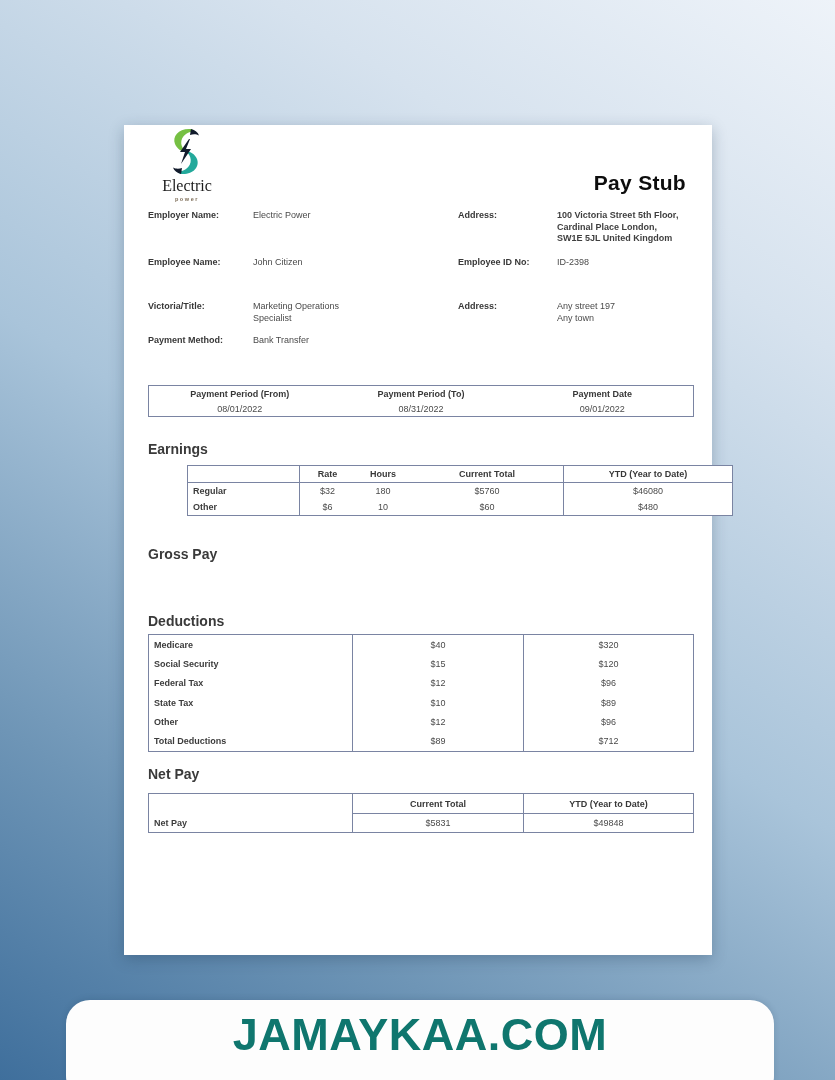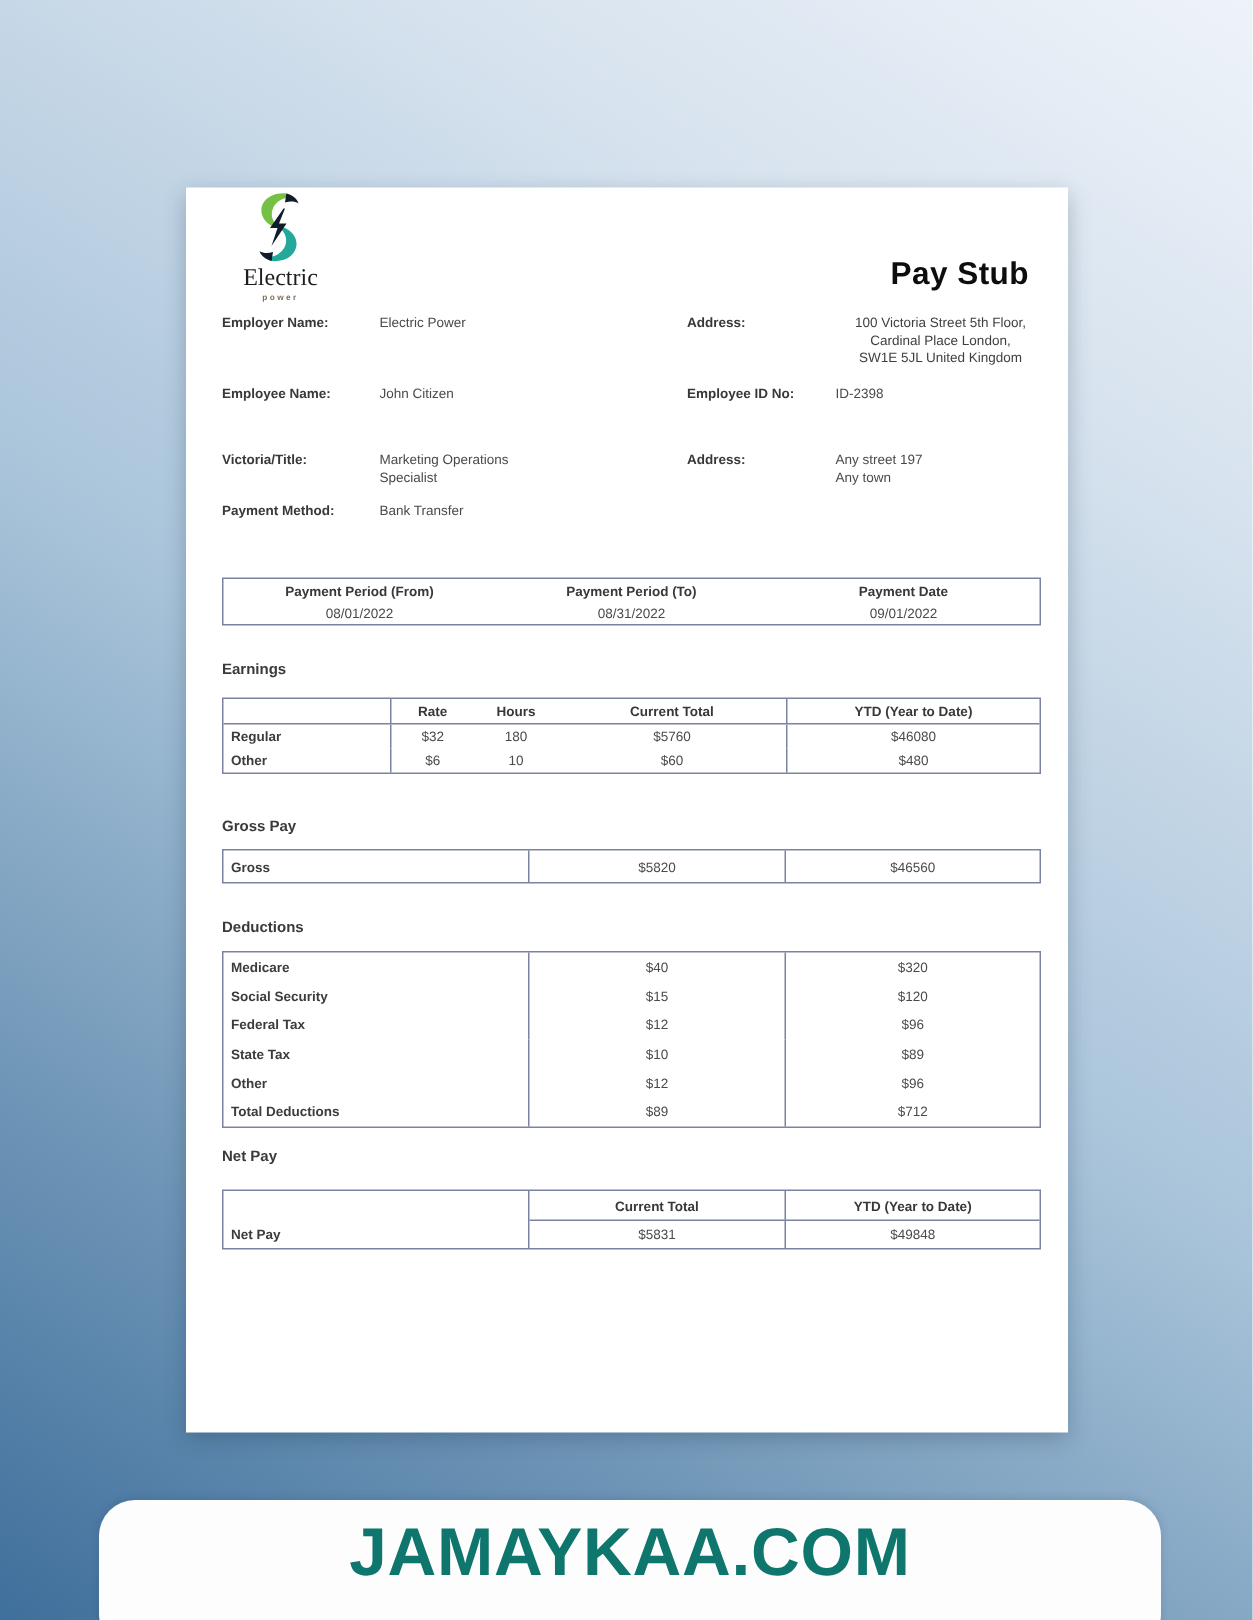--- a/index.html
+++ b/index.html
@@ -16,40 +16,40 @@
   
   .logo { position:absolute; left:46px; top:3px; }
   .brand { position:absolute; left:27px; top:52px; width:72px; text-align:center;
            font-family:"Liberation Serif", serif; font-size:16px; color:#1d1d1d; }
   .brand-sub { position:absolute; left:27px; top:71px; width:72px; text-align:center;
            font-size:5.5px; font-weight:bold; letter-spacing:1.6px; color:#7e6e58; }
   .doc-title { position:absolute; right:26px; top:46px; font-size:21px; font-weight:bold; color:#0d0d0d; letter-spacing:.3px; }
   
   .lbl { position:absolute; font-size:9px; font-weight:bold; color:#383838; line-height:11.5px; }
   .val { position:absolute; font-size:9px; color:#4a4a4a; line-height:11.5px; }
-  .val.bold { font-weight:normal; color:#3f3f3f;text-align:center; }
+  .val.bold { font-weight:bold; color:#3f3f3f; }
   .val .line { display:block; }
   
-  .sec { position:absolute; left:24px; font-size:10px; font-weight:bold; color:#3a3a3a; }
+  .sec { position:absolute; left:24px; font-size:14px; font-weight:bold; color:#3a3a3a; }
   
   .tbl { position:absolute; left:24px; width:546px; border:1px solid #7a84a2; background:#fff; }
   .row { display:flex; }
   .c { font-size:9px; color:#4a4a4a; display:flex; align-items:center; justify-content:center; text-align:left; }
   .c.lab { justify-content:flex-start; padding-left:5px; font-weight:bold; color:#3c3c3c; }
   .c.hd { font-weight:bold; color:#383838; }
   .bR { border-right:1px solid #7a84a2; }
   .bL { border-left:1px solid #7a84a2; }
   .bB { border-bottom:1px solid #7a84a2; }
   .f1 { flex:1; }
   
   .w-lab-e { width:112px; } .w-rate { width:55px; } .w-hours { width:56px; } .w-cur-e { width:152px; }
   .w-lab-m { width:204px; } .w-cur-m { width:170px; }
   
   #payment-table { top:260px; } #payment-table .row { height:15px; }
-  #earnings-table { top:340px; } #earnings-table .row.head { height:17px; } #earnings-table .row.data { height:16px; }
+  #earnings-table { top:340px;margin-left:39px; } #earnings-table .row.head { height:17px; } #earnings-table .row.data { height:16px; }
   #gross-table { top:441px; } #gross-table .row { height:21px; }
   #deductions-table { top:509px; height:118px; display:flex; flex-direction:column; } #deductions-table .row { flex:1; }
   #net-table { top:668px; } #net-table .row.head { height:20px; } #net-table .row.data { height:18px; }
   
   .watermark-box { position:absolute; left:66px; top:1000px; width:708px; height:100px;
     background:#fdfdfd; border-radius:24px; box-shadow:0 -1px 6px rgba(20,45,75,.15); }
   .watermark-text { margin-top:9px; text-align:center; font-size:45px; font-weight:800;
     color:#0f766e; letter-spacing:.5px; }
 </style>
 </head>
@@ -128,27 +128,20 @@
     <div class="row data">
       <div class="c lab w-lab-e bR">Other</div>
       <div class="c w-rate">$6</div>
       <div class="c w-hours">10</div>
       <div class="c w-cur-e">$60</div>
       <div class="c f1 bL">$480</div>
     </div>
   </div>
 
   <div class="sec" style="top:421px;">Gross Pay</div>
-  <div class="tbl" id="gross-table">
-    <div class="row">
-      <div class="c lab w-lab-m bR">Gross</div>
-      <div class="c w-cur-m">$5820</div>
-      <div class="c f1 bL">$46560</div>
-    </div>
-  </div>
 
   <div class="sec" style="top:488px;">Deductions</div>
   <div class="tbl" id="deductions-table">
     <div class="row">
       <div class="c lab w-lab-m bR">Medicare</div>
       <div class="c w-cur-m">$40</div>
       <div class="c f1 bL">$320</div>
     </div>
     <div class="row">
       <div class="c lab w-lab-m bR">Social Security</div>

